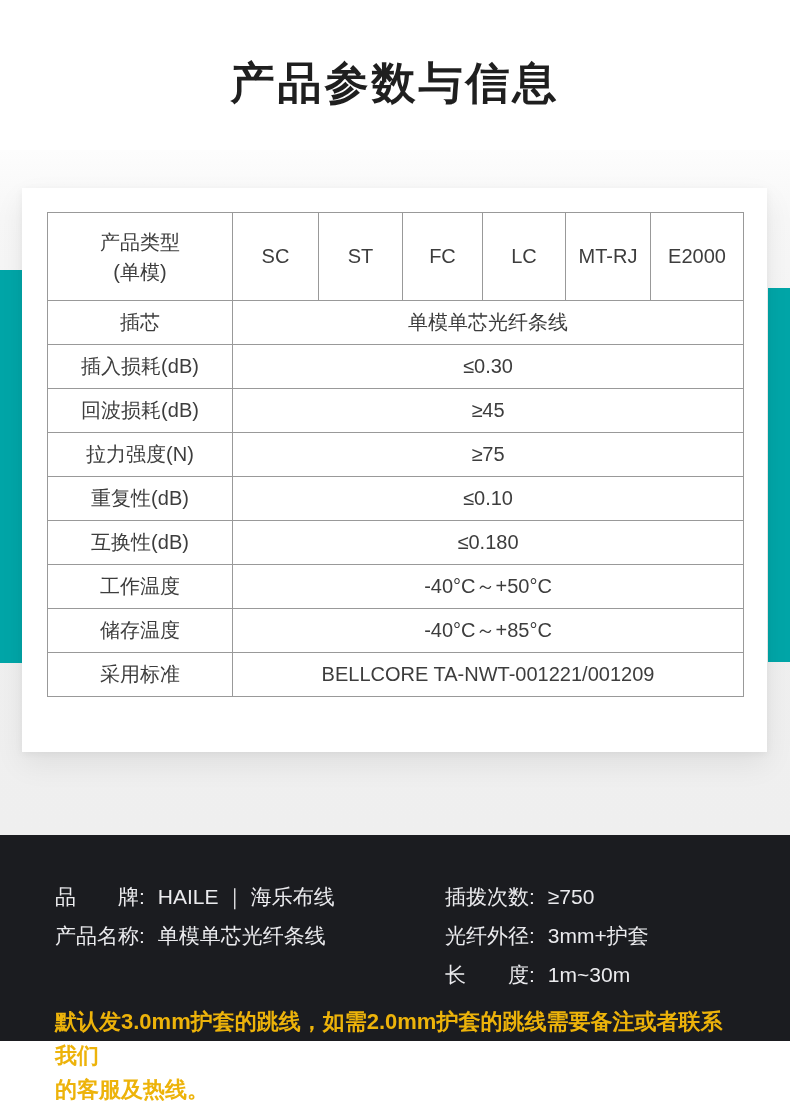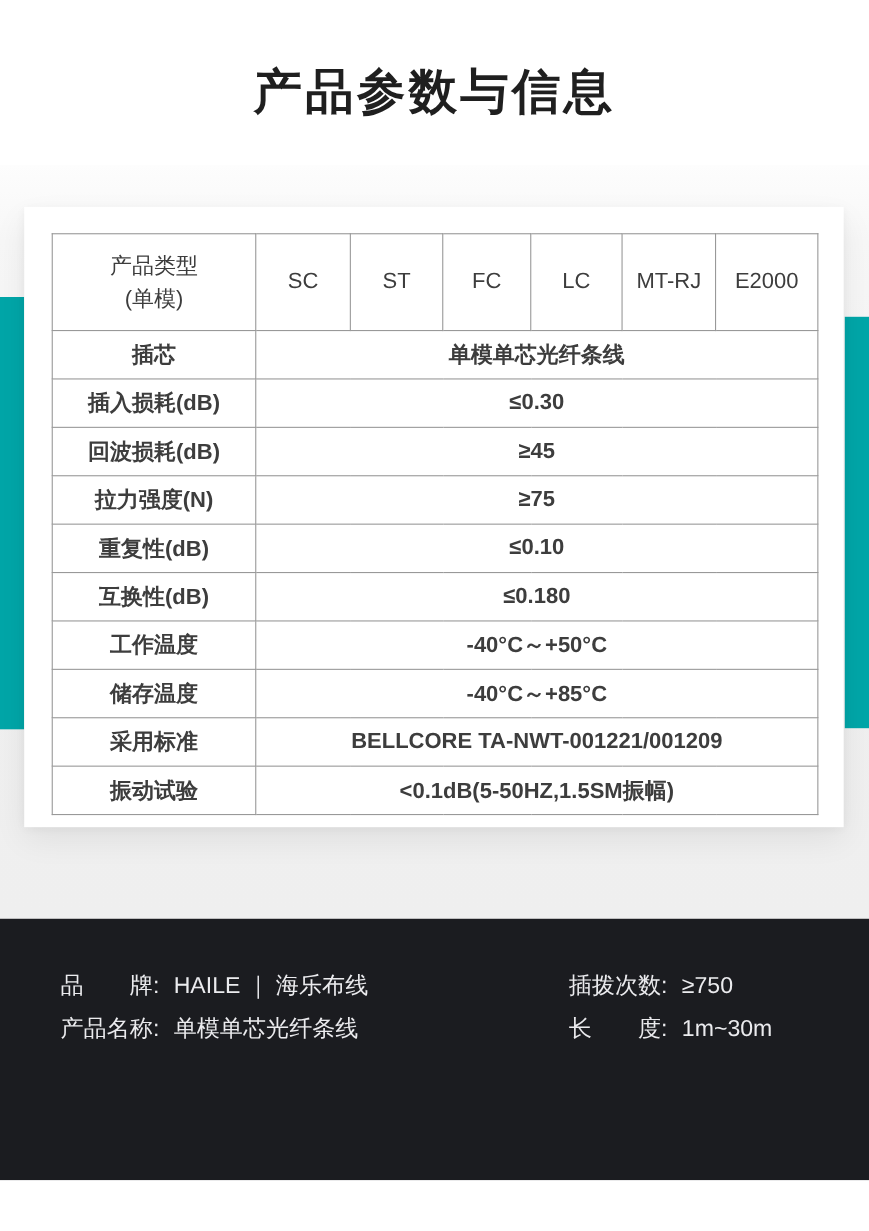--- a/index.html
+++ b/index.html
@@ -64,33 +64,33 @@
     padding-left: 36px;
   }
   table.spec-table td {
     border: 1px solid #999999;
     text-align: center;
     vertical-align: middle;
     font-size: 20px;
     background: #ffffff;
   }
   tr.header-row { height: 88px; }
-  tr.data-row   { height: 44px; font-weight: bold; }
+  tr.data-row   { height: 44px; }
   .header-label div { line-height: 30px; }
 
   
   .info-band {
-    height: 238px;
+    height: 206px;
     background: #1b1c20;
     padding: 42px 50px 0 55px;
   }
   .specs { display: flex; }
   .spec-col { display: block; }
   .spec-col.left  { width: 390px; }
-  .spec-col.right { margin-left: 72px; }
+  .spec-col.right { }
   .spec-line {
     font-size: 21px;
     line-height: 39px;
     color: #ebebee;
     white-space: nowrap;
   }
   .spec-label { margin-right: 13px; }
   .notice {
     margin-top: 11px;
     max-width: 690px;
@@ -170,45 +170,46 @@
             <td colspan="6">-40°C～+50°C</td>
           </tr>
           <tr class="data-row">
             <td>储存温度</td>
             <td colspan="6">-40°C～+85°C</td>
           </tr>
           <tr class="data-row">
             <td>采用标准</td>
             <td colspan="6">BELLCORE TA-NWT-001221/001209</td>
           </tr>
-          <tr class="data-row">
-            <td>振动试验</td>
-            <td colspan="6">&lt;0.1dB(5-50HZ,1.5SM振幅)</td>
-          </tr>
         </tbody>
       </table>
     </div>
   </section>
 
   <section class="info-band">
     <div class="specs">
       <div class="spec-col left">
         <div class="spec-line">
           <span class="spec-label">品　　牌:</span><span class="spec-value">HAILE ｜ 海乐布线</span>
         </div>
         <div class="spec-line">
           <span class="spec-label">产品名称:</span><span class="spec-value">单模单芯光纤条线</span>
         </div>
       </div>
       <div class="spec-col right">
         <div class="spec-line">
           <span class="spec-label">插拨次数:</span><span class="spec-value">≥750</span>
         </div>
         <div class="spec-line">
+          <span class="spec-label">光纤外径:</span><span class="spec-value">3mm+护套</span>
+        </div>
+        <div class="spec-line">
           <span class="spec-label">长　　度:</span><span class="spec-value">1m~30m</span>
         </div>
       </div>
     </div>
+    <p class="notice">默认发3.0mm护套的跳线，如需2.0mm护套的跳线需要备注或者联系我们
+的客服及热线。</p>
   </section>
 
   <div class="bottom-strip"></div>
 
 </div>
 
 </body></html>

